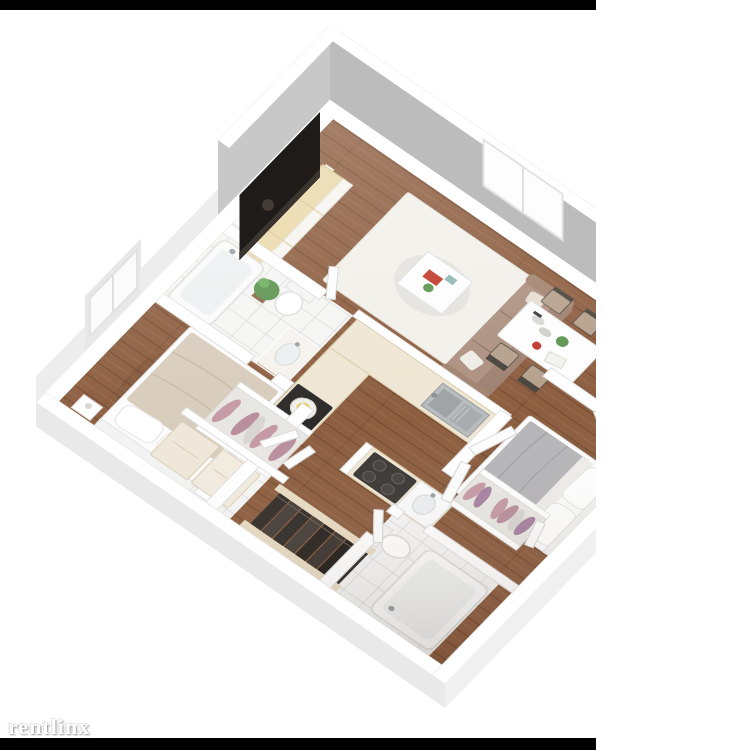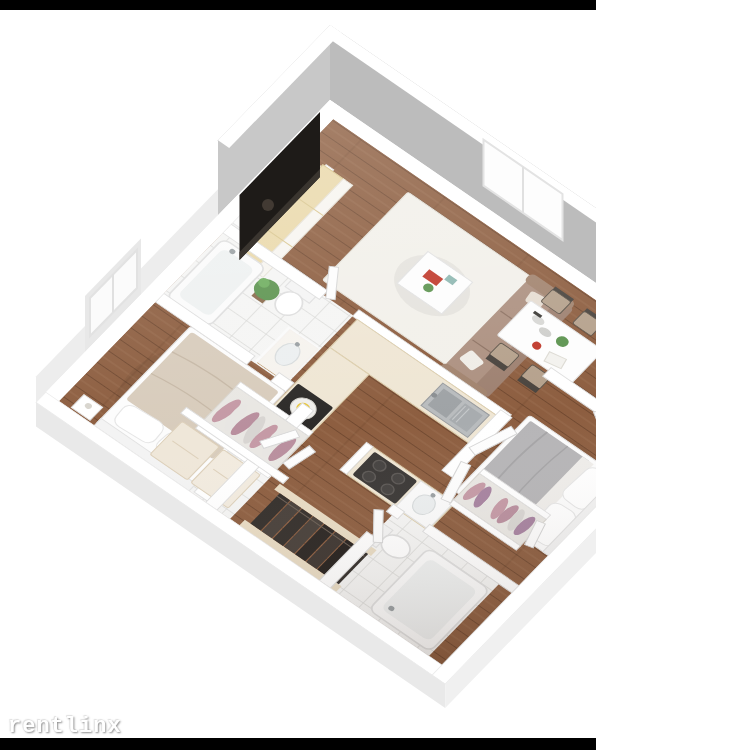--- a/index.html
+++ b/index.html
@@ -1,17 +1,17 @@
 <!DOCTYPE html>
 <html><head>
 <meta charset="utf-8">
 <style>
   html,body{margin:0;padding:0;background:#fff;}
   #canvas{position:relative;width:596px;height:750px;background:#ffffff;overflow:hidden;
-          font-family:Liberation Mono, monospace;}
+          font-family:Liberation Serif, serif;}
   .bar{position:absolute;left:0;width:750px;background:#000;}
   #bar-top{top:0;height:10px;}
   #bar-bottom{top:738px;height:12px;}
   #watermark{position:absolute;left:8px;top:714px;font-size:22px;font-weight:bold;
              letter-spacing:1px;color:#ffffff;
              text-shadow:1px 1px 2px rgba(130,130,130,.9), -1px -1px 1px rgba(200,200,200,.5);}
   svg{position:absolute;left:0;top:0;}
 </style>
 </head>
 <body>

